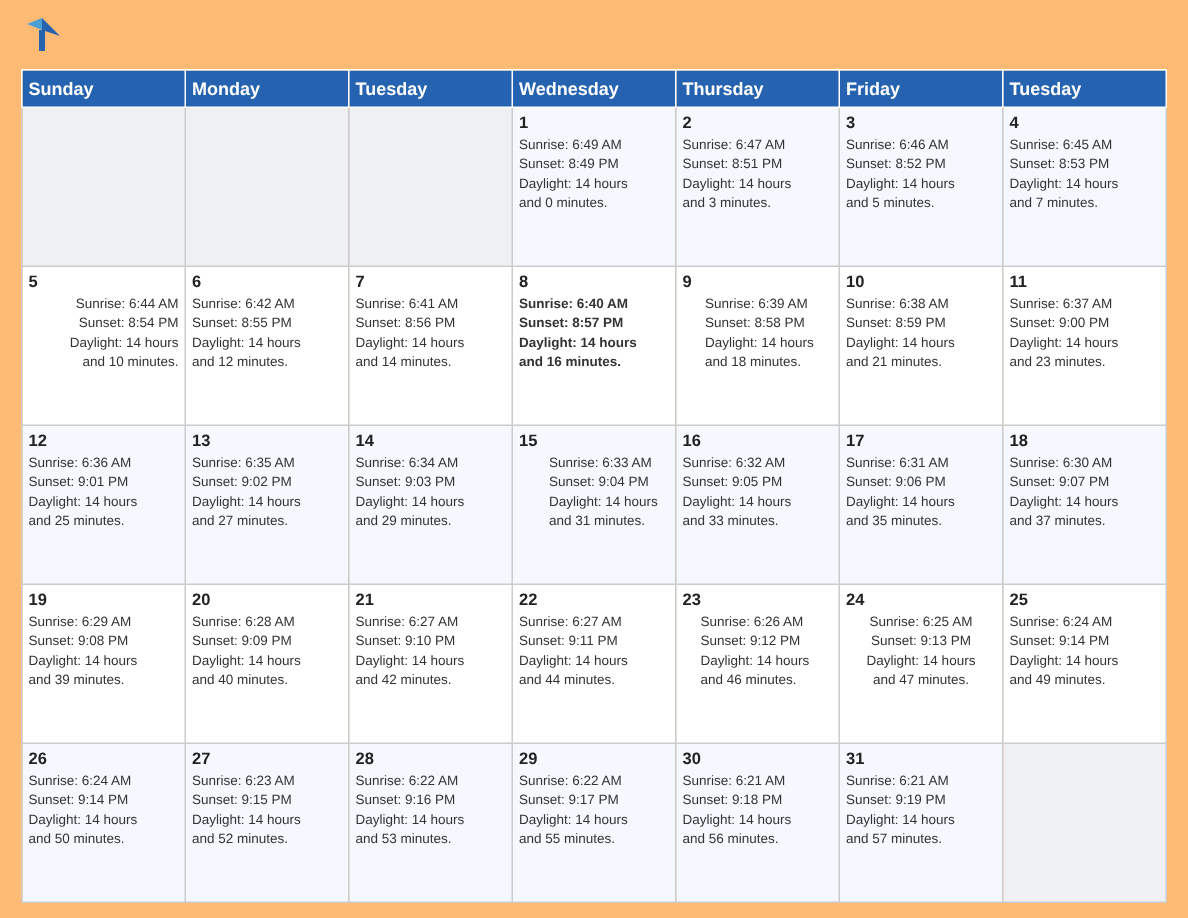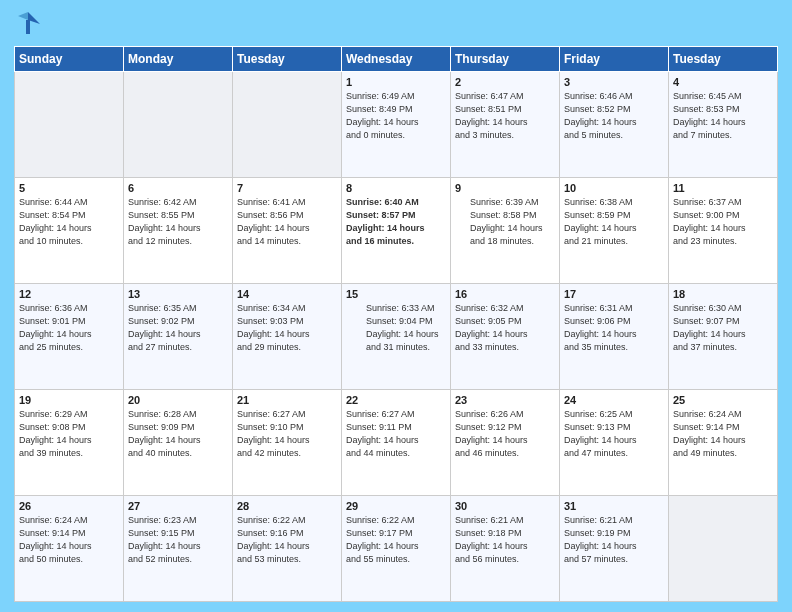--- a/index.html
+++ b/index.html
@@ -6,21 +6,21 @@
     body {
       font-family: Arial, sans-serif;
       background: #fff;
       width: 792px;
       height: 612px;
       overflow: hidden;
     }
     .page {
       width: 792px;
       height: 612px;
-      background: #7dd3fc;
+      background: #fdba74;
       display: flex;
       flex-direction: column;
       padding: 10px 14px 10px 14px;
     }
     .header {
       display: flex;
       justify-content: space-between;
       align-items: flex-start;
       margin-bottom: 8px;
     }
@@ -171,21 +171,21 @@
             <span class="day-num">4</span>
             <div class="day-info" style="white-space: pre-line;">Sunrise: 6:45 AM
 Sunset: 8:53 PM
 Daylight: 14 hours
 and 7 minutes.</div>
           </td>
         </tr>
         <tr>
           <td>
             <span class="day-num">5</span>
-            <div class="day-info" style="white-space: pre-line;">Sunrise: 6:44 AM
+            <div class="day-info" style="white-space: pre-line; text-align: right;">Sunrise: 6:44 AM
 Sunset: 8:54 PM
 Daylight: 14 hours
 and 10 minutes.</div>
           </td>
           <td>
             <span class="day-num">6</span>
             <div class="day-info" style="white-space: pre-line;">Sunrise: 6:42 AM
 Sunset: 8:55 PM
 Daylight: 14 hours
 and 12 minutes.</div>
@@ -301,28 +301,28 @@
           </td>
           <td>
             <span class="day-num">22</span>
             <div class="day-info" style="white-space: pre-line;">Sunrise: 6:27 AM
 Sunset: 9:11 PM
 Daylight: 14 hours
 and 44 minutes.</div>
           </td>
           <td>
             <span class="day-num">23</span>
-            <div class="day-info" style="white-space: pre-line;">Sunrise: 6:26 AM
+            <div class="day-info" style="white-space: pre-line; margin-left: 12px;">Sunrise: 6:26 AM
 Sunset: 9:12 PM
 Daylight: 14 hours
 and 46 minutes.</div>
           </td>
           <td>
             <span class="day-num">24</span>
-            <div class="day-info" style="white-space: pre-line;">Sunrise: 6:25 AM
+            <div class="day-info" style="white-space: pre-line; text-align: center;">Sunrise: 6:25 AM
 Sunset: 9:13 PM
 Daylight: 14 hours
 and 47 minutes.</div>
           </td>
           <td>
             <span class="day-num">25</span>
             <div class="day-info" style="white-space: pre-line;">Sunrise: 6:24 AM
 Sunset: 9:14 PM
 Daylight: 14 hours
 and 49 minutes.</div>

